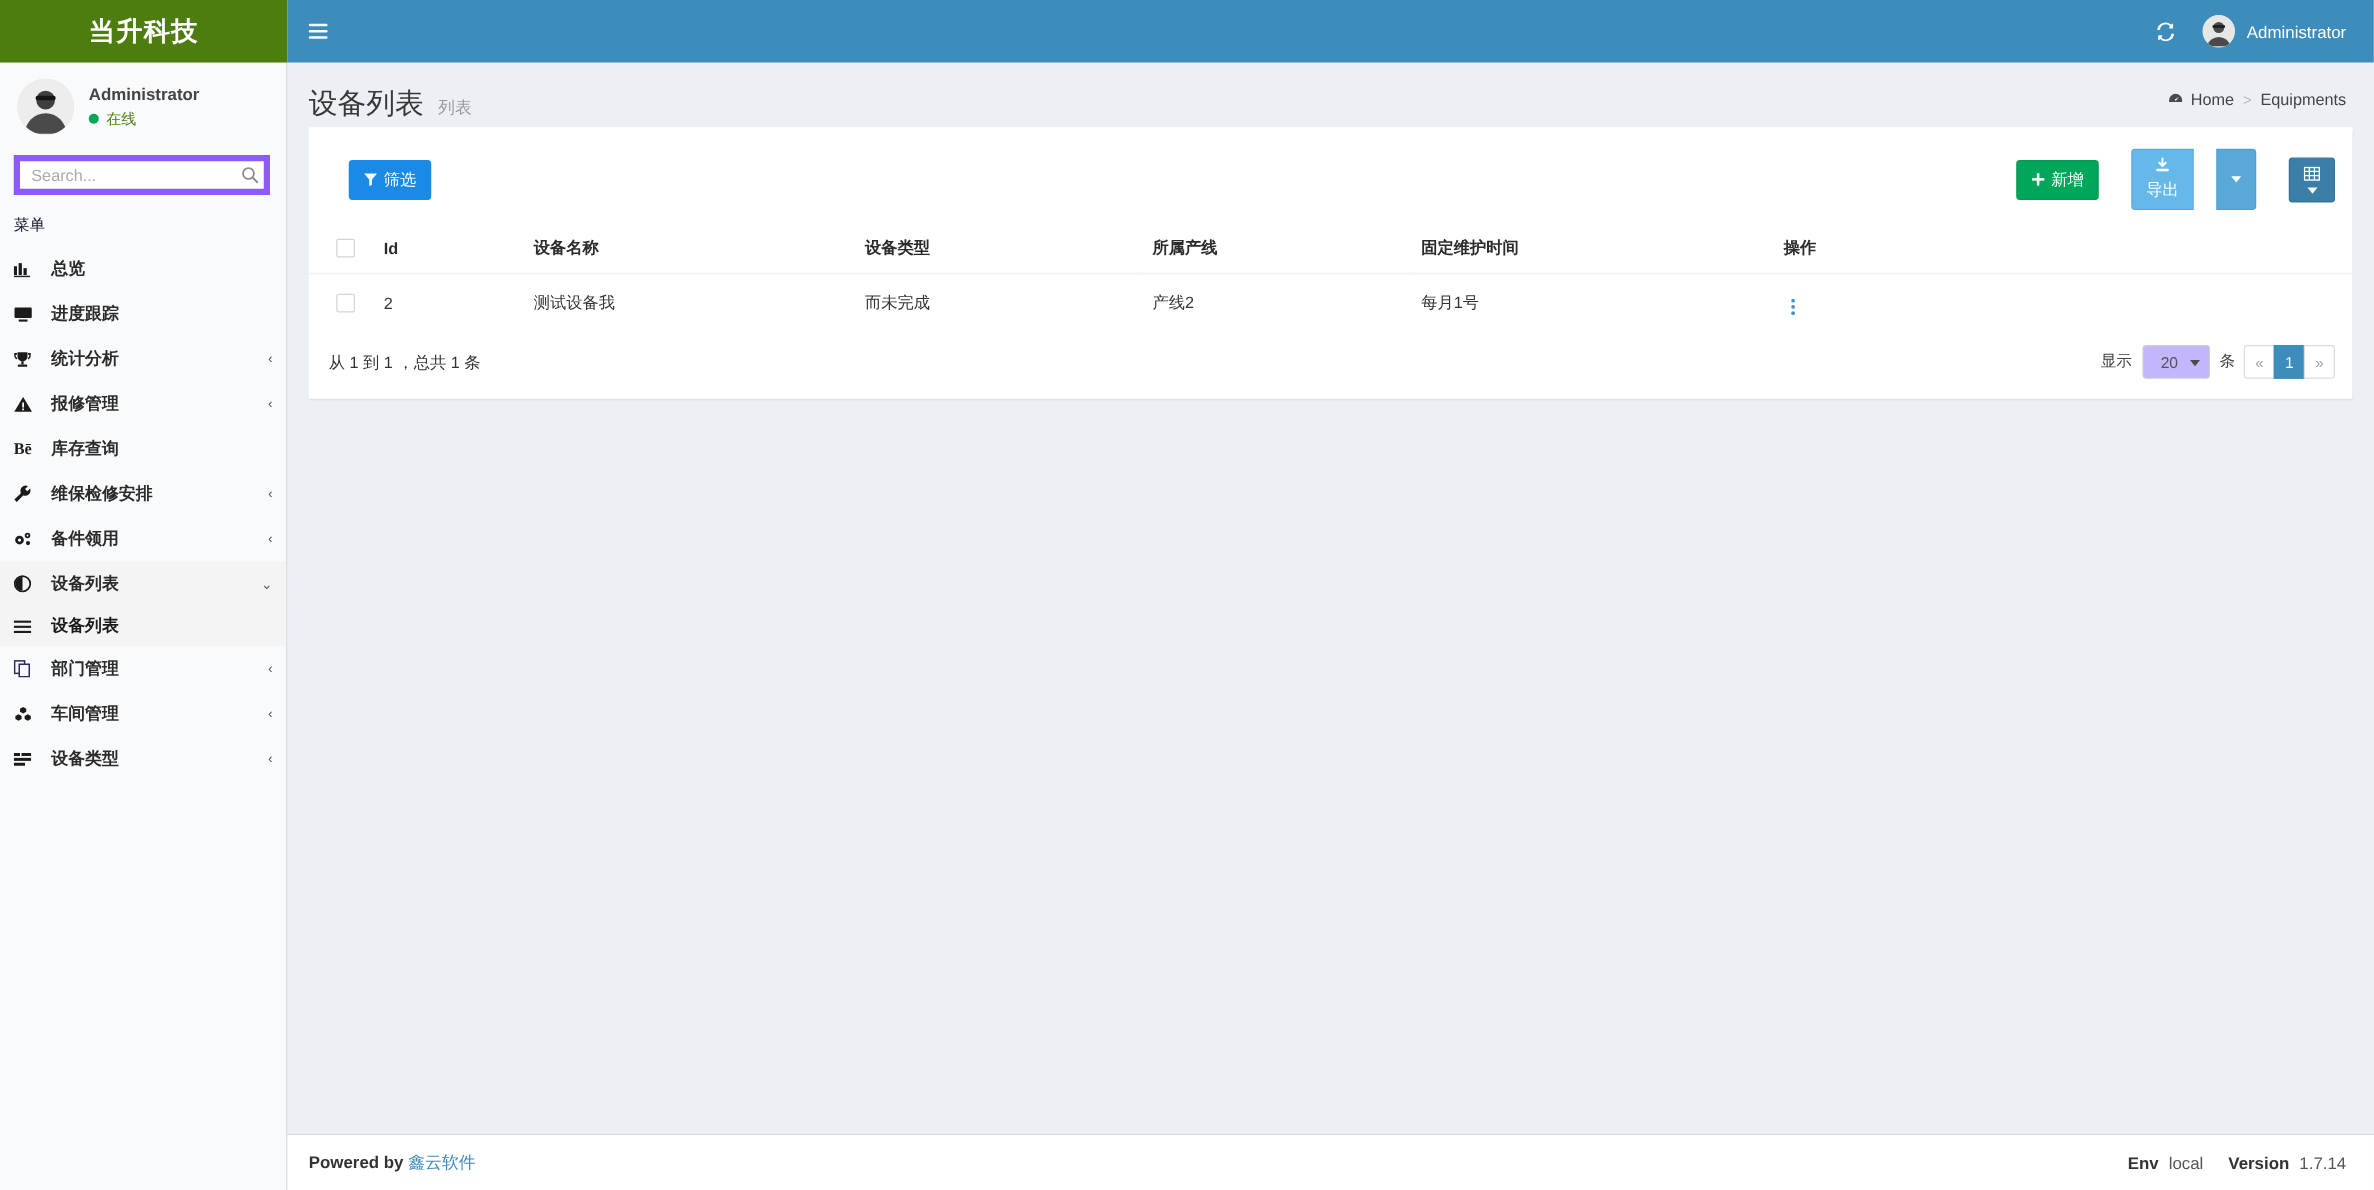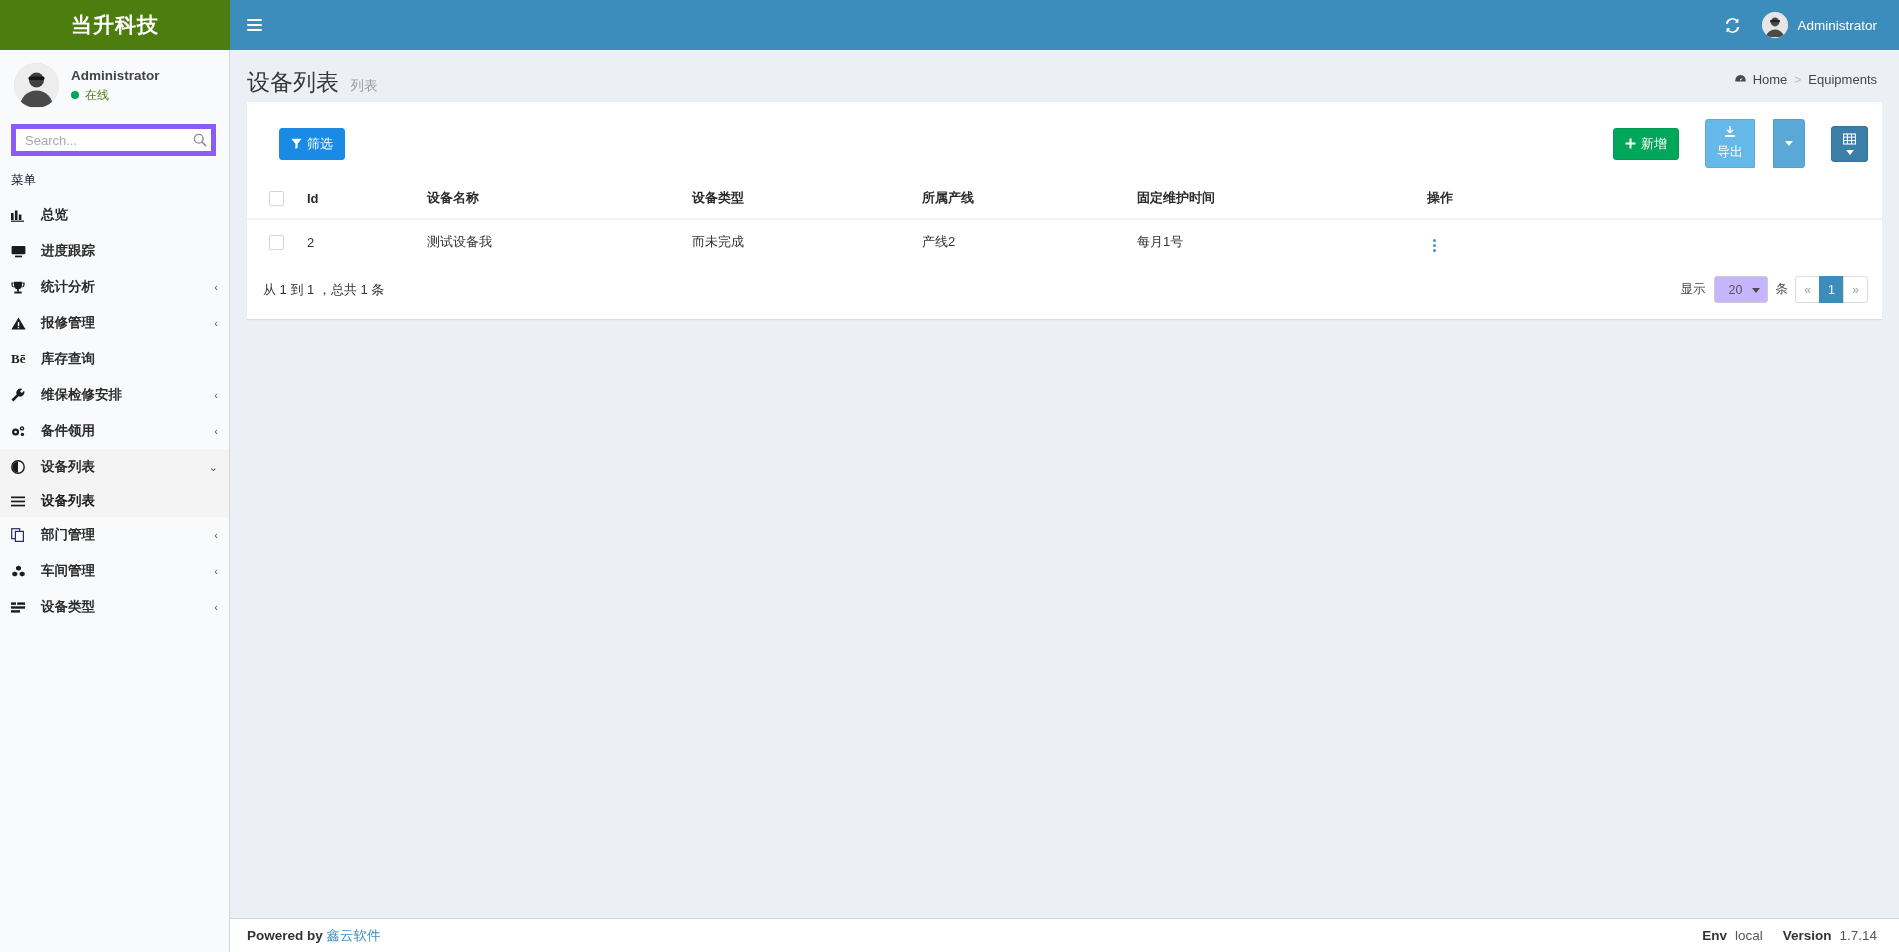--- a/index.html
+++ b/index.html
@@ -277,21 +277,21 @@
     font-size: 12px; color: #9aa0a6; text-decoration: none;
     background: #fff; padding: 0 7px; cursor: pointer;
   }
   .pagination a.active { background: #3c8dbc; border-color: #3c8dbc; color: #fff; font-size: 12.5px; }
   .pagination a:first-child { border-radius: 3px 0 0 3px; }
   .pagination a:last-child { border-radius: 0 3px 3px 0; }
 
   
   .main-footer {
     position: absolute; bottom: 0; left: 0;
-    width: 1669px; height: 34px;
+    width: 1669px; height: 45px;
     background: #fff;
     border-top: 1px solid #d2d6de;
     display: flex; align-items: center; justify-content: space-between;
     padding: 0 22px 0 17px;
     font-size: 13.5px; color: #333;
   }
   .main-footer a { color: #3c8dbc; text-decoration: none; }
   .main-footer .right { display: flex; align-items: center; gap: 8px; }
   .main-footer .right .lbl { font-weight: bold; }
   .main-footer .right .val { color: #555; margin-right: 12px; }

